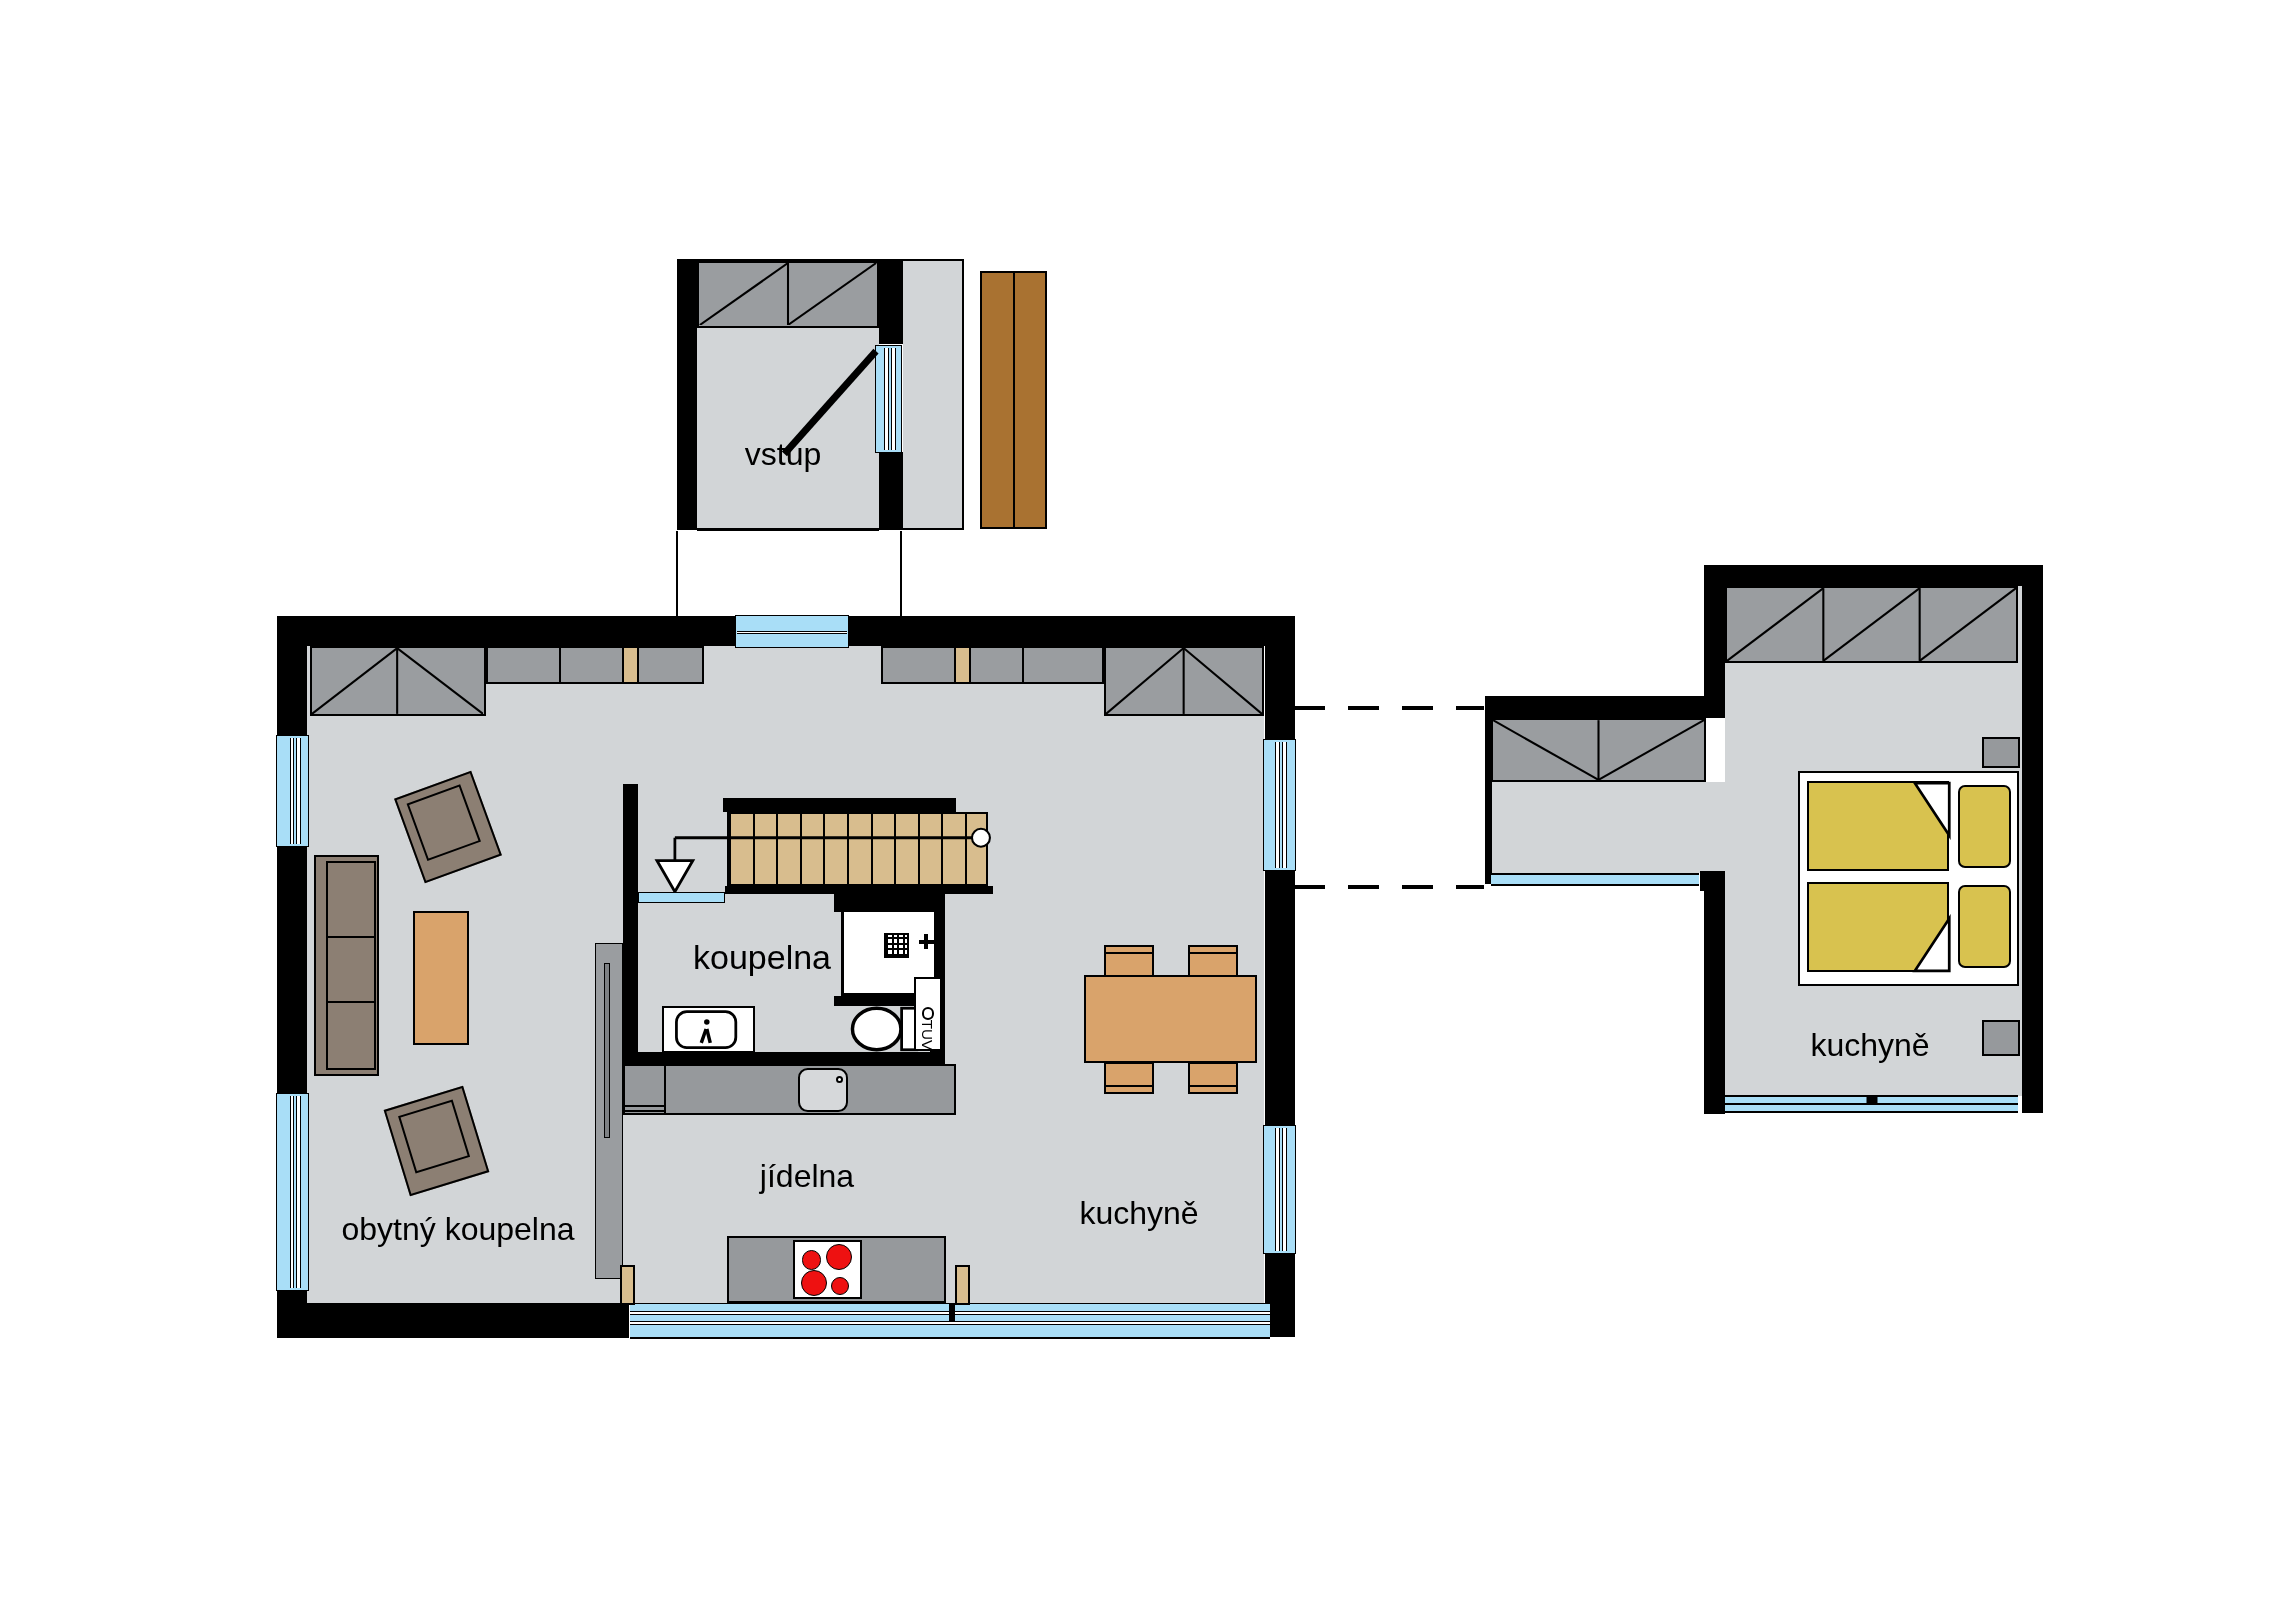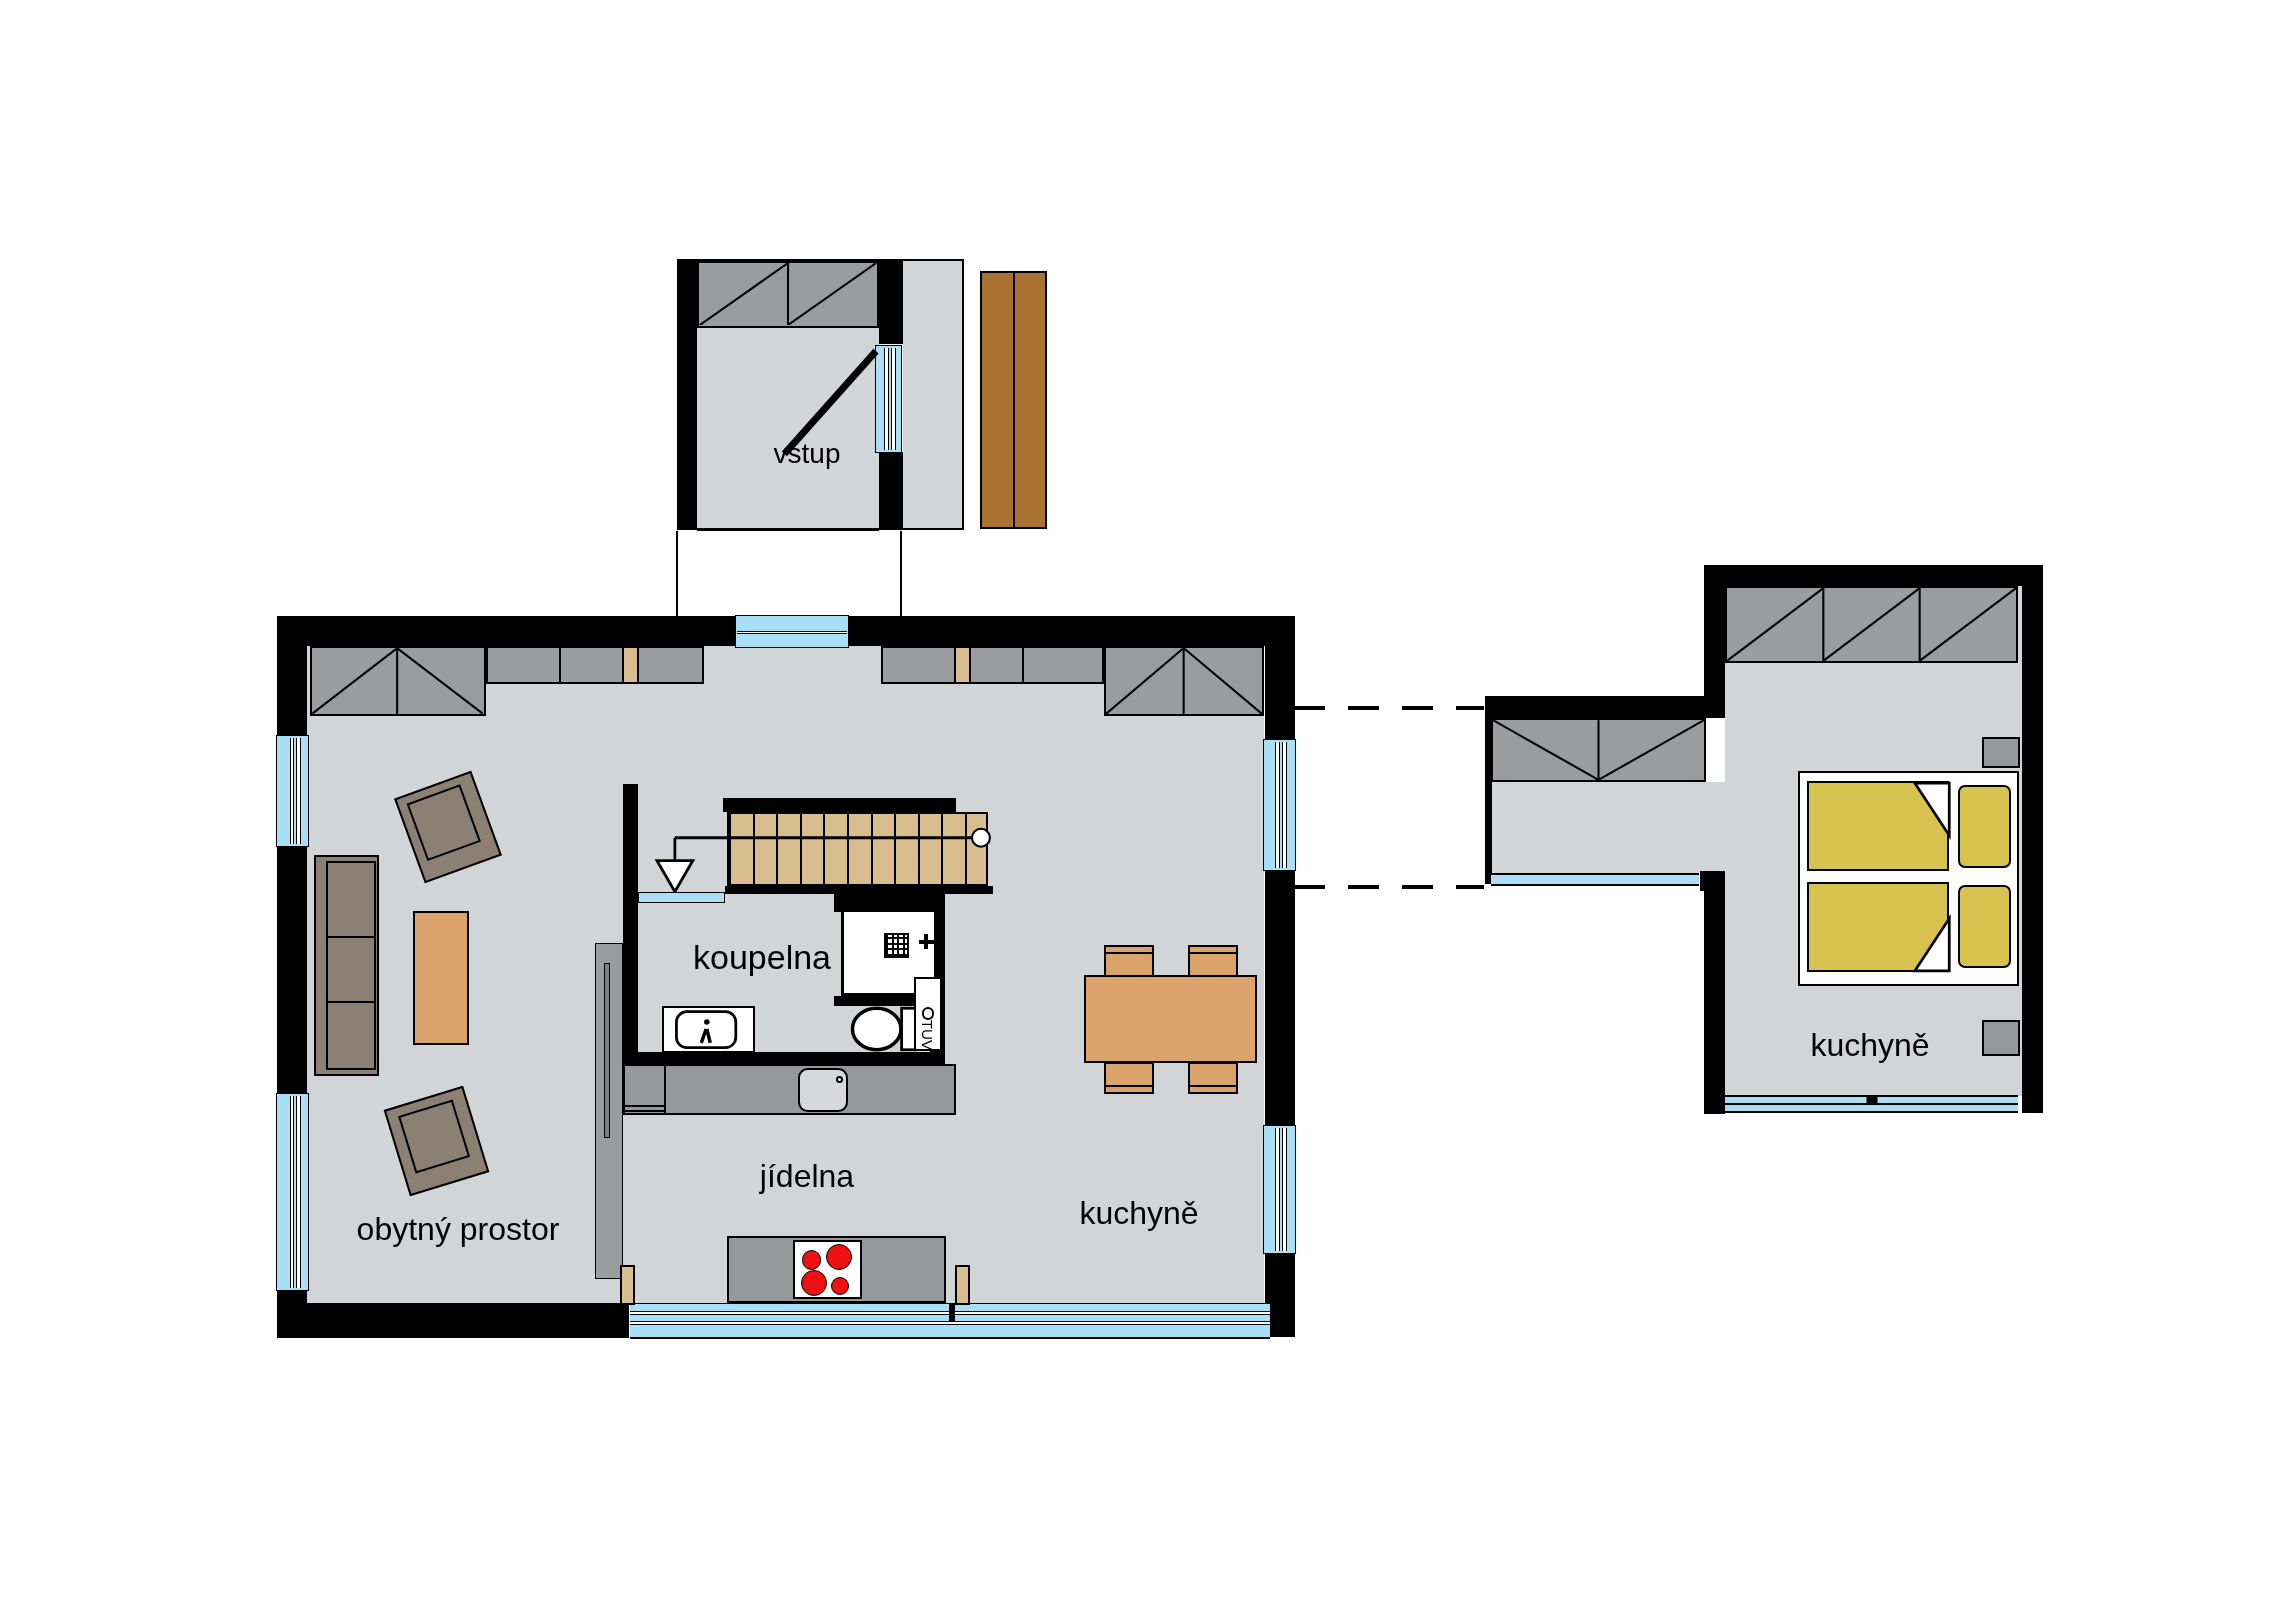--- a/index.html
+++ b/index.html
@@ -54,21 +54,21 @@
     </div>
   <svg class="abs" style="left:780px;top:347px;" width="99" height="111" viewBox="0 0 142 160">
     <line x1="138" y1="6" x2="6" y2="154" stroke-width="10"></line>
   </svg>
   <div class="abs floor" style="left:903px;top:259px;width:61px;height:271px;border:2.1px solid #000;border-left:none;"></div>
   <div class="abs" style="left:980px;top:271px;width:67px;height:258px;background:var(--wood);border:2.8px solid #000;">
     <div class="abs" style="left:30.5px;top:0;width:2.8px;height:100%;background:#000;"></div>
   </div>
   <div class="abs" style="left:676px;top:531px;width:2.1px;height:85px;background:#000;"></div>
   <div class="abs" style="left:900px;top:531px;width:2.1px;height:85px;background:#000;"></div>
-  <div class="abs label" style="left:783px;top:454px;font-size:28px;margin-left:24px;">vstup</div>
+  <div class="abs label" style="left:783px;top:454px;font-size:32px;">vstup</div>
 
   <div class="abs floor" style="left:307px;top:646px;width:957px;height:657px;"></div>
   <div class="abs wall" style="left:277px;top:616px;width:1017px;height:30px;"></div>
   <div class="abs wall" style="left:277px;top:616px;width:30px;height:721px;"></div>
   <div class="abs wall" style="left:1265px;top:616px;width:30px;height:721px;"></div>
   <div class="abs wall" style="left:277px;top:1303px;width:352px;height:35px;"></div>
 
   <div class="abs win-v" style="left:735px;top:615px;width:114px;height:33px;">
     <div class="abs" style="left:1.4px;right:1.4px;top:15.3px;height:2.8px;background:#fff;border-top:1.4px solid #000;border-bottom:1.4px solid #000;"></div>
   </div>
@@ -125,21 +125,21 @@
       <div class="abs" style="left:0;right:0;top:138px;height:2.1px;background:#000;"></div>
     </div>
   </div>
   <div class="abs" style="left:413px;top:911px;width:56px;height:134px;background:var(--orange);border:2.1px solid #000;"></div>
   <div class="abs" style="left:407px;top:782px;width:82px;height:90px;background:var(--sofa);border:2.1px solid #000;transform:rotate(-20deg);">
     <div class="abs" style="left:8.3px;top:7px;width:57px;height:61px;border:2.1px solid #000;"></div>
   </div>
   <div class="abs" style="left:395px;top:1096px;width:83px;height:90px;background:var(--sofa);border:2.1px solid #000;transform:rotate(-17deg);">
     <div class="abs" style="left:9.7px;top:8.3px;width:57px;height:60px;border:2.1px solid #000;"></div>
   </div>
-  <div class="abs label" style="left:458px;top:1229px;">obytný prostor</div>
+  <div class="abs label" style="left:458px;top:1229px;">obytný koupelna</div>
 
   <div class="abs" style="left:595px;top:943px;width:28px;height:336px;background:var(--gray);border:1.4px solid #000;">
     <div class="abs" style="left:7.6px;top:19.4px;width:6.2px;height:175px;background:#7e8184;border:1.4px solid #000;"></div>
   </div>
   <div class="abs wall" style="left:623px;top:784px;width:15.3px;height:279px;"></div>
 
   <div class="abs wall" style="left:723px;top:798px;width:233px;height:14px;"></div>
   <div class="abs" style="left:727px;top:812px;width:261px;height:74px;background:var(--tan);border:2.1px solid #000;background-image:repeating-linear-gradient(90deg,#000 0 2.1px,transparent 2.1px 23.6px);"></div>
   <div class="abs wall" style="left:725px;top:886px;width:268px;height:8.3px;"></div>
   <svg class="abs" style="left:652px;top:826px;" width="347" height="76" viewBox="0 0 500 110">

